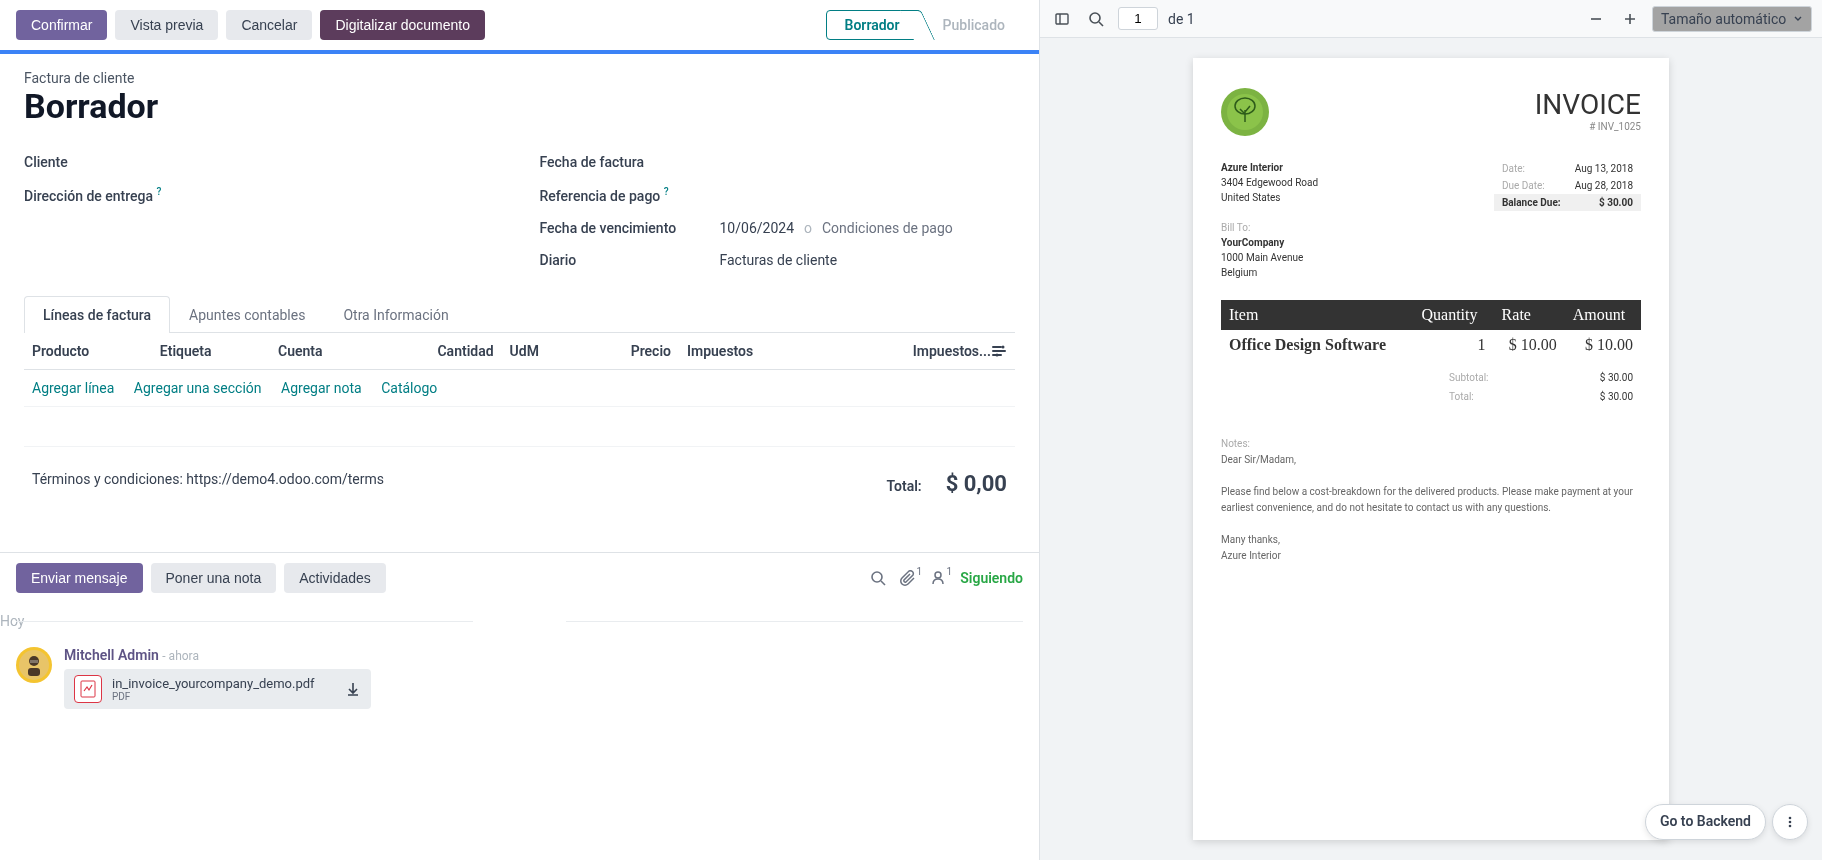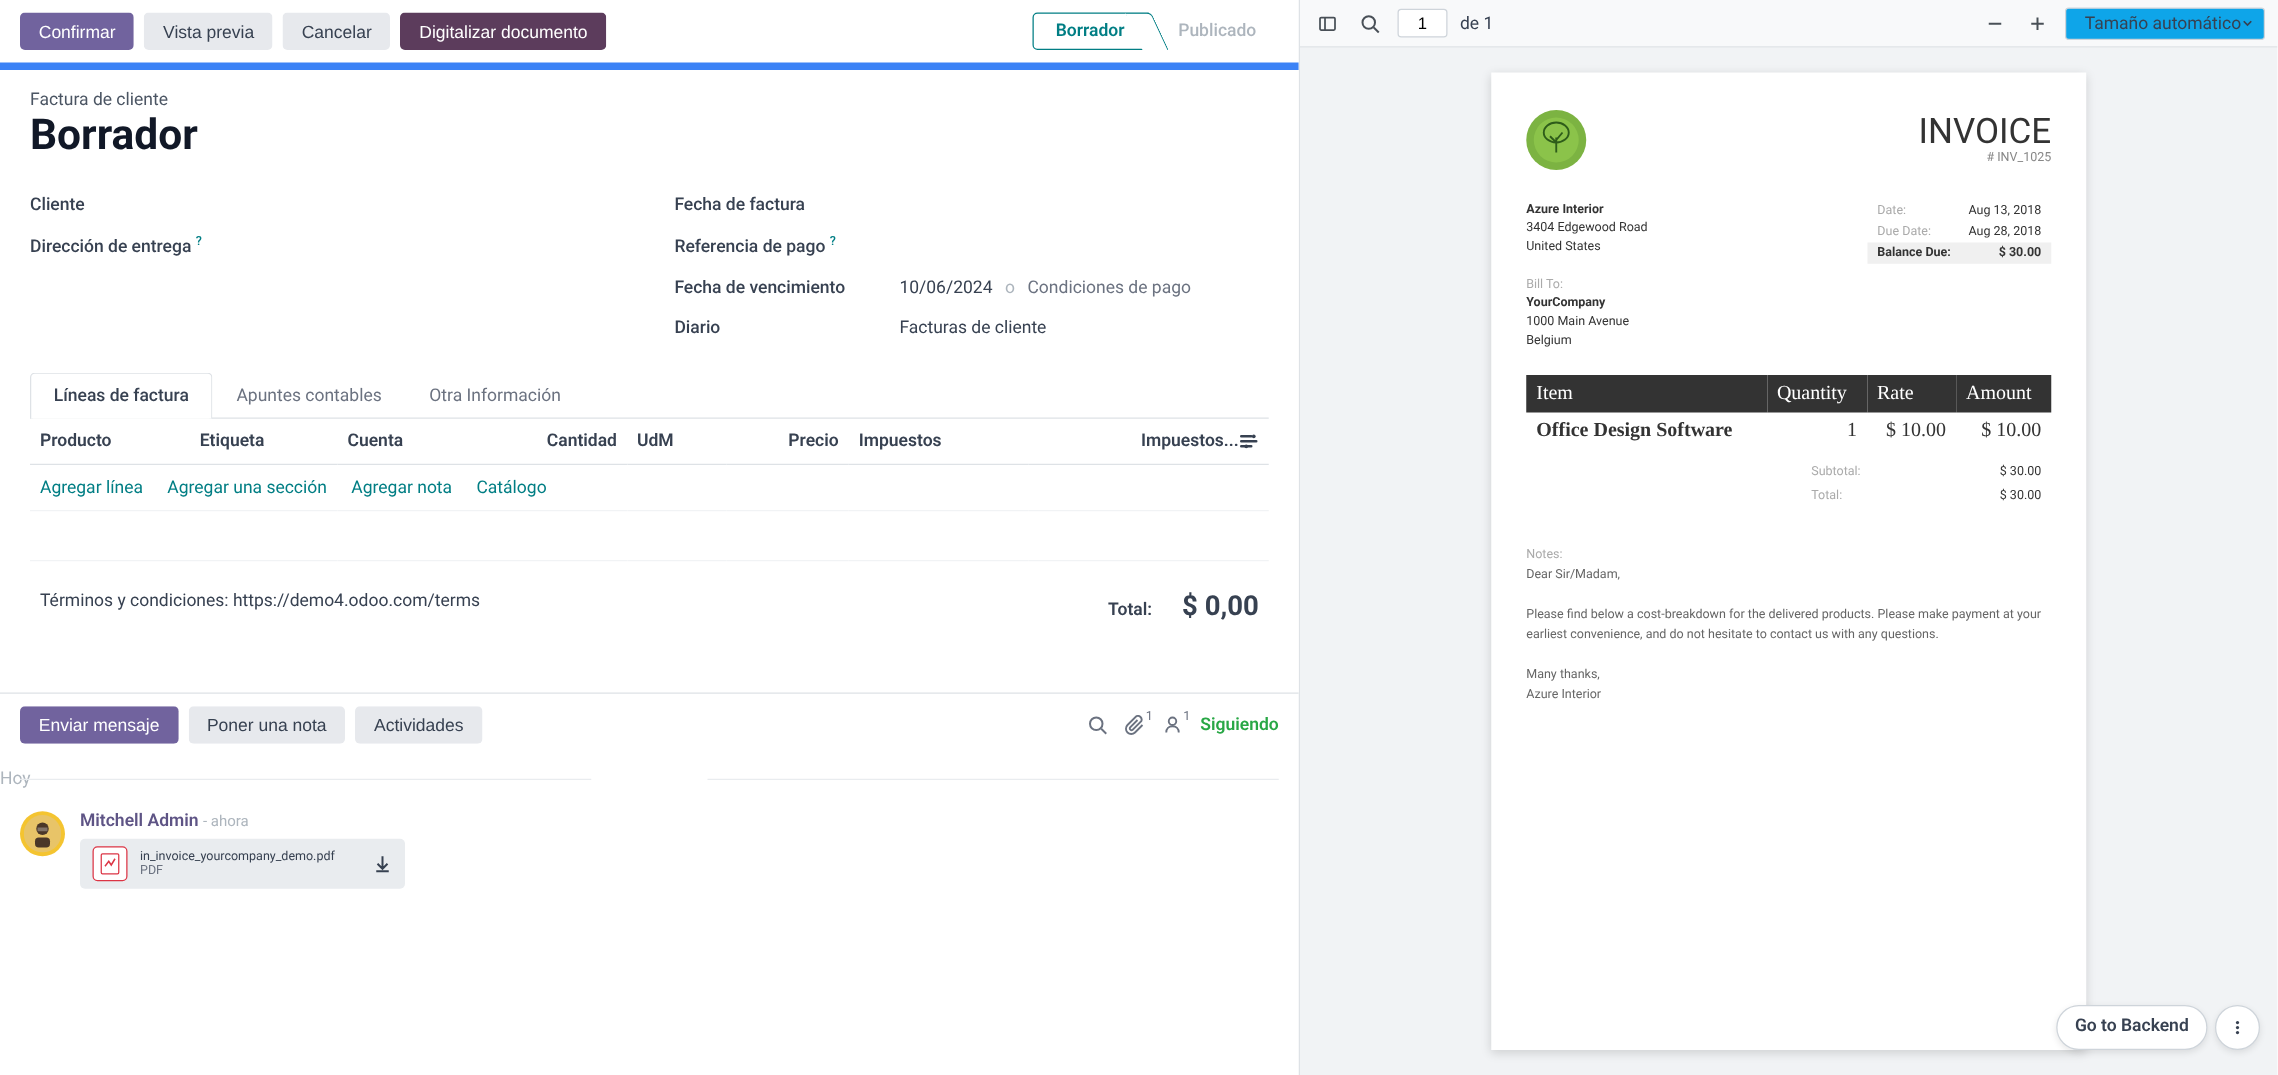--- a/index.html
+++ b/index.html
@@ -1,21 +1,21 @@
 <!DOCTYPE html>
 <html><head>
 <meta charset="utf-8">
 <style>
 * { box-sizing: border-box; margin: 0; padding: 0; }
 body { font-family: -apple-system, BlinkMacSystemFont, "Segoe UI", Roboto, sans-serif; font-size: 14px; color: #374151; background: #f9fafb; display: flex; height: 860px; width: 1822px; overflow: hidden; }
 .left-panel { width: 1040px; border-right: 1px solid #dee2e6; background: #fff; display: flex; flex-direction: column; overflow-y: auto; }
 .right-panel { flex: 1; background: #f1f3f5; display: flex; flex-direction: column; }
 
 
-.action-bar { display: flex; align-items: center; padding: 10px 16px; gap: 8px; border-bottom: 6px solid #3b82f6; }
+.action-bar { display: flex; align-items: center; padding: 10px 16px; gap: 8px; border-bottom: 4px solid #3b82f6; }
 .btn { padding: 6px 14px; border-radius: 4px; border: 1px solid transparent; cursor: pointer; font-size: 14px; font-weight: 500; }
 .btn-primary { background: #71639e; color: #fff; }
 .btn-secondary { background: #e7e9ed; color: #374151; }
 .btn-dark { background: #5c3c5c; color: #fff; }
 .status-bar { margin-left: auto; display: flex; align-items: center; }
 .status-step { padding: 6px 18px; border: 1px solid #017e84; color: #017e84; font-weight: 600; position: relative; background: #fff; }
 .status-step.first { border-radius: 4px 0 0 4px; }
 .status-step::after { content: ""; position: absolute; right: -10px; top: -1px; bottom: -1px; width: 20px; background: #fff; border-top: 1px solid #017e84; border-right: 1px solid #017e84; transform: skewX(25deg); border-radius: 0 4px 0 0; z-index: 1; }
 .status-step.first::before { display:none; }
 .status-inactive { padding: 6px 18px 6px 24px; color: #adb5bd; font-weight: 500; }
@@ -63,28 +63,28 @@
 .date-sep { text-align: left; color: #adb5bd; padding: 10px 0; position: relative; }
 .date-sep::before, .date-sep::after { content: ""; position: absolute; top: 50%; width: 44%; border-top: 1px solid #e9ecef; }
 .date-sep::before { left: 16px; }
 .date-sep::after { right: 16px; }
 .message { display: flex; padding: 8px 16px; gap: 12px; }
 .avatar { width: 36px; height: 36px; border-radius: 50%; background: #f4c430; display: flex; align-items: center; justify-content: center; font-size: 20px; }
 .msg-author { font-weight: 600; color: #5e5485; }
 .msg-time { color: #adb5bd; font-size: 12px; }
 .attachment { display: inline-flex; align-items: center; background: #e9ecef; border-radius: 4px; padding: 6px 10px; margin-top: 6px; gap: 10px; }
 .pdf-icon { width: 28px; height: 28px; background: #fff; border: 1px solid #dc3545; border-radius: 4px; display: flex; align-items: center; justify-content: center; color: #dc3545; font-size: 10px; font-weight: bold; }
-.att-name { font-size: 10px; }
+.att-name { font-size: 13px; }
 .att-type { font-size: 10px; color: #6b7280; }
 .download-icon { cursor: pointer; color: #374151; padding-left: 20px; }
 
 
 .pdf-toolbar { display: flex; align-items: center; padding: 6px 10px; background: #f8f9fa; border-bottom: 1px solid #dee2e6; gap: 10px; height: 38px; }
 .pdf-toolbar input { width: 40px; text-align: center; padding: 3px; border: 1px solid #ced4da; border-radius: 3px; }
-.pdf-toolbar .zoom-select { padding: 4px 8px; border: 1px solid #ced4da; border-radius: 3px; background: #0ea5e9; min-width: 160px; display: flex; justify-content: flex-end; align-items: center; cursor: pointer; }
+.pdf-toolbar .zoom-select { padding: 4px 8px; border: 1px solid #ced4da; border-radius: 3px; background: #a3a3a3; min-width: 160px; display: flex; justify-content: space-between; align-items: center; cursor: pointer; }
 .pdf-tool-icon { cursor: pointer; color: #495057; padding: 4px; }
 .pdf-page-wrap { flex: 1; overflow: auto; padding: 20px; display: flex; justify-content: center; }
 .pdf-page { width: 476px; background: #fff; box-shadow: 0 2px 8px rgba(0,0,0,0.15); padding: 30px 28px; font-size: 10px; color: #333; }
 .inv-header { display: flex; justify-content: space-between; align-items: flex-start; margin-bottom: 24px; }
 .logo { width: 48px; height: 48px; border-radius: 50%; background: #7cb342; display: flex; align-items: center; justify-content: center; }
 .inv-title { font-size: 28px; font-weight: 400; text-align: right; color: #333; }
 .inv-num { font-size: 10px; text-align: right; color: #888; }
 .inv-info { display: flex; justify-content: space-between; margin-bottom: 10px; }
 .inv-left { font-size: 10px; line-height: 1.5; }
 .inv-left b { font-weight: 700; }

